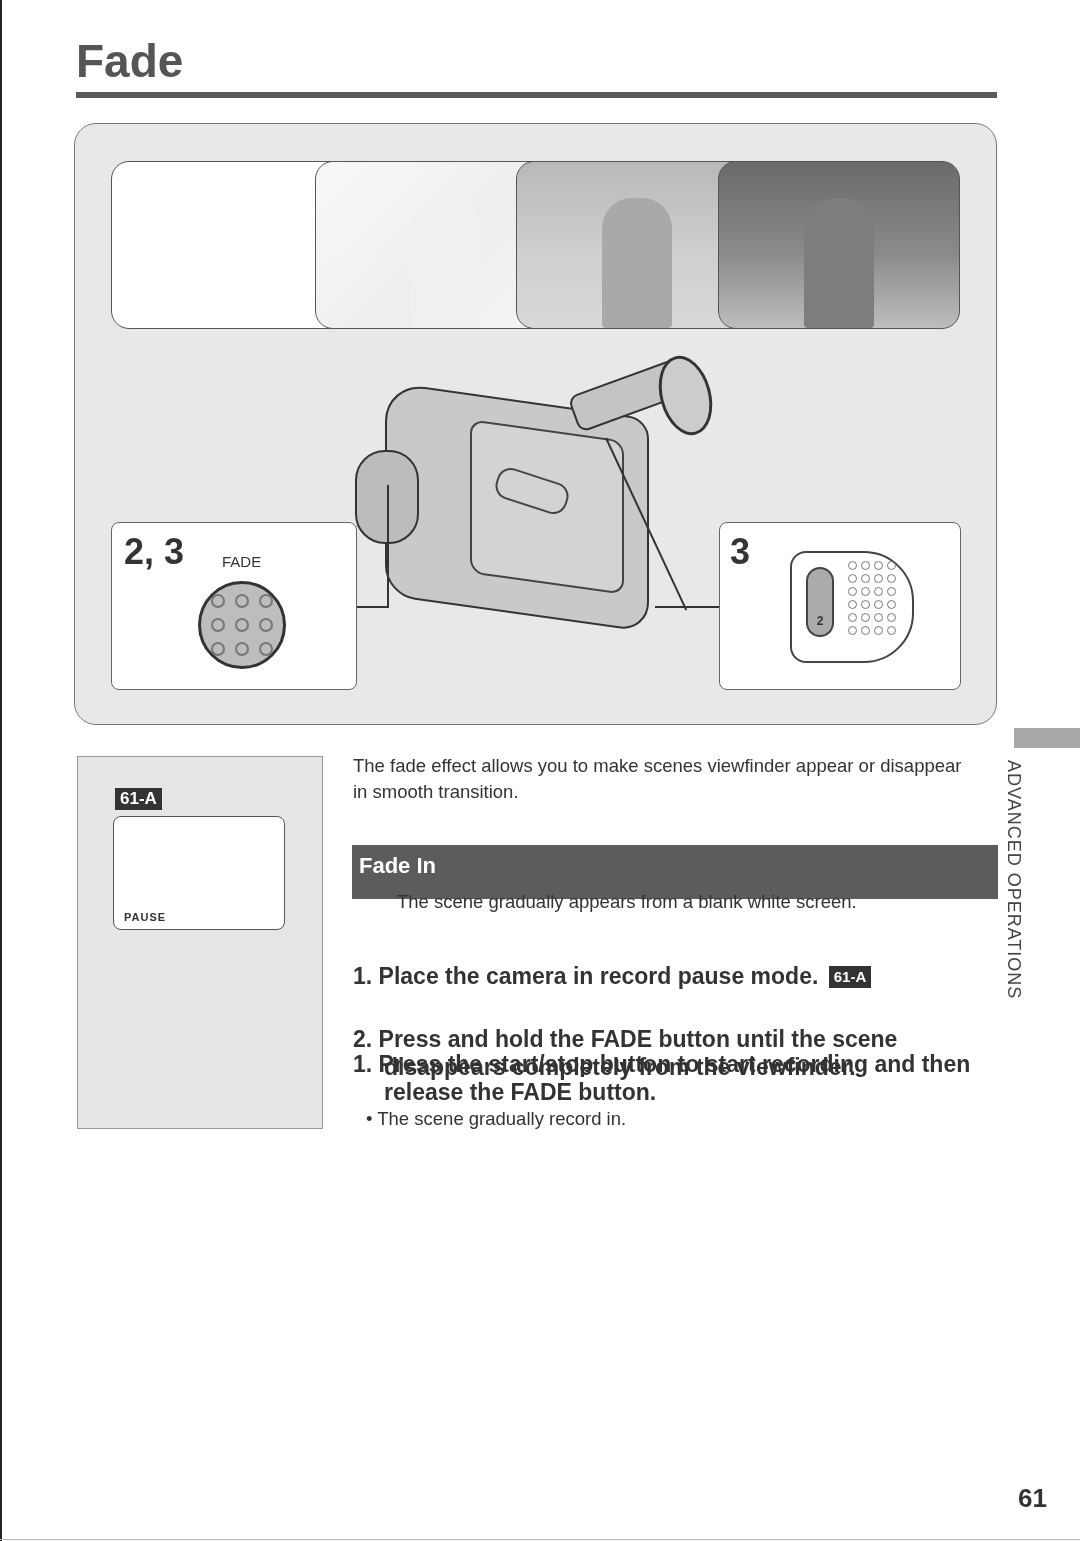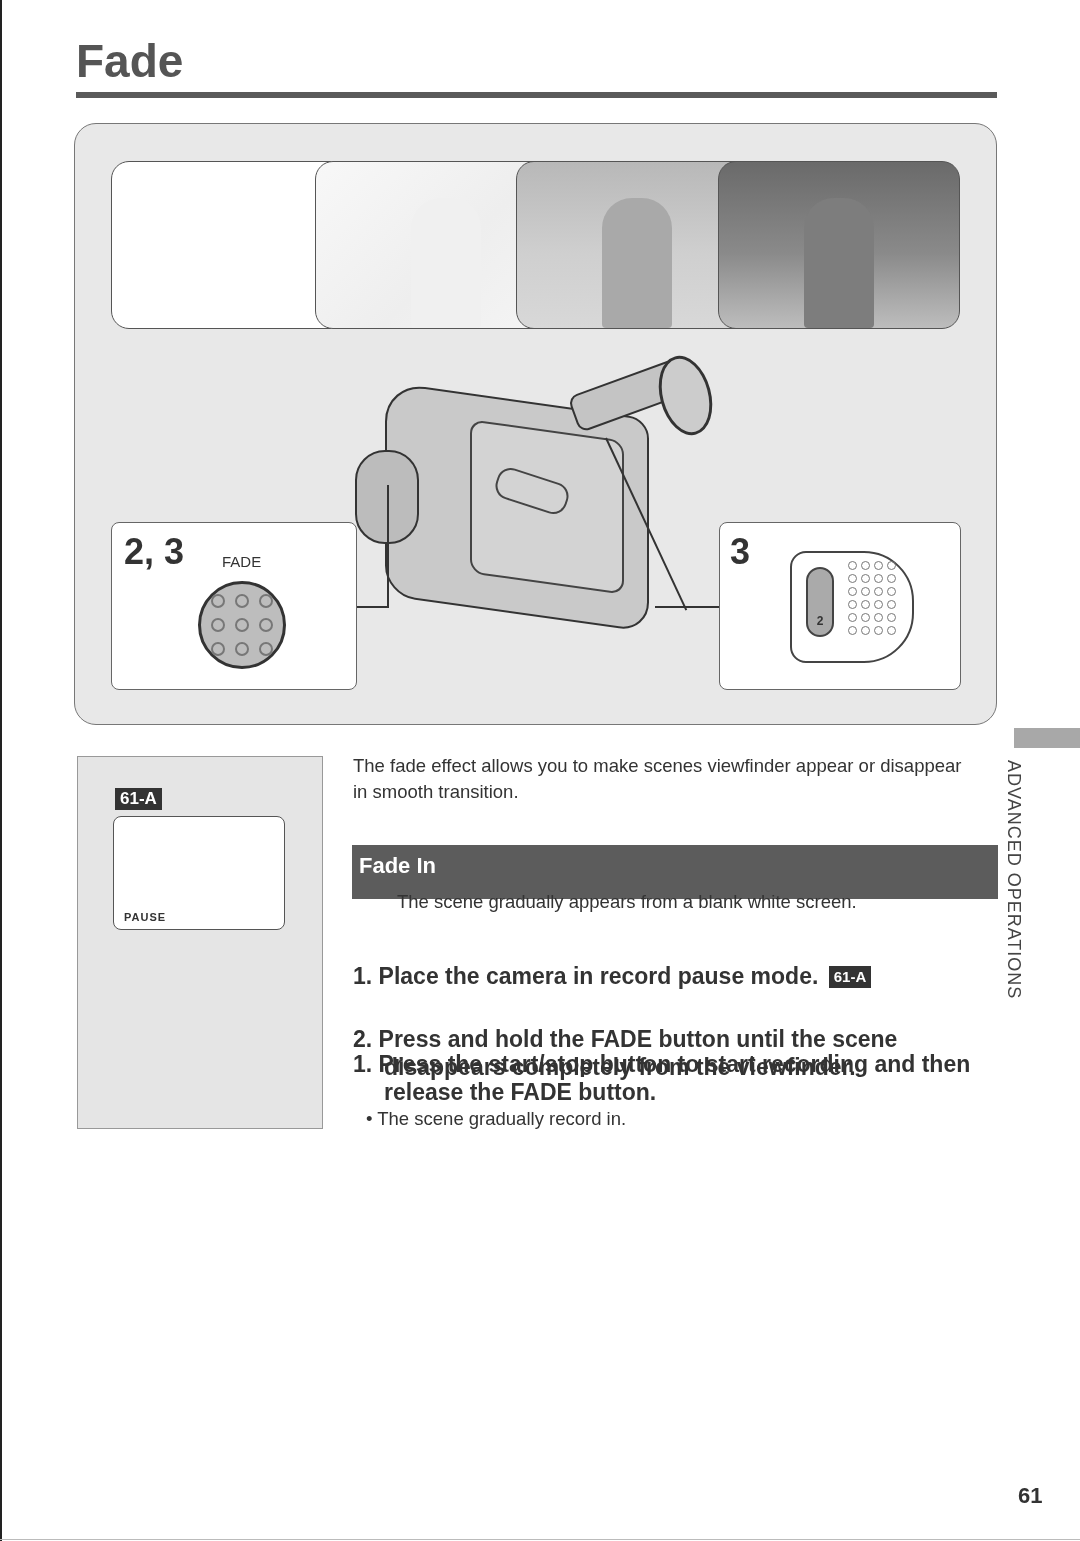--- a/index.html
+++ b/index.html
@@ -105,21 +105,21 @@
   .step-2 { top:977px;margin-top:48px; }
   .step-3 { top:1050px; }
   .inline-badge { font-size:15px; padding:0 5px; line-height:22px; vertical-align:2px; margin-left:4px; text-indent:0; }
   .bullet { left:366px; top:1108px; font-size:18.5px; color:#333; }
 
   .tab-marker { left:1014px; top:728px; width:66px; height:20px; background:#a8a8a8; }
   .vertical-tab {
     left:1003px; top:760px; font-size:18px; color:#444; letter-spacing:1px;
     writing-mode:vertical-rl; white-space:nowrap;
   }
-  .page-number { left:1018px; top:1483px; font-size:22px; font-weight:bold; color:#333; }
+  .page-number { left:1018px; top:1483px; font-size:26px; font-weight:bold; color:#333; }
   .left-edge { left:0; top:0; width:2px; height:1541px; background:#222; }
   .bottom-edge { left:0; top:1539px; width:1080px; height:1px; background:#bbb; }
 </style>
 </head>
 <body>
 
 <div class="abs left-edge"></div>
 
 <div class="abs page-title">Fade</div>
 <div class="abs title-rule"></div>

